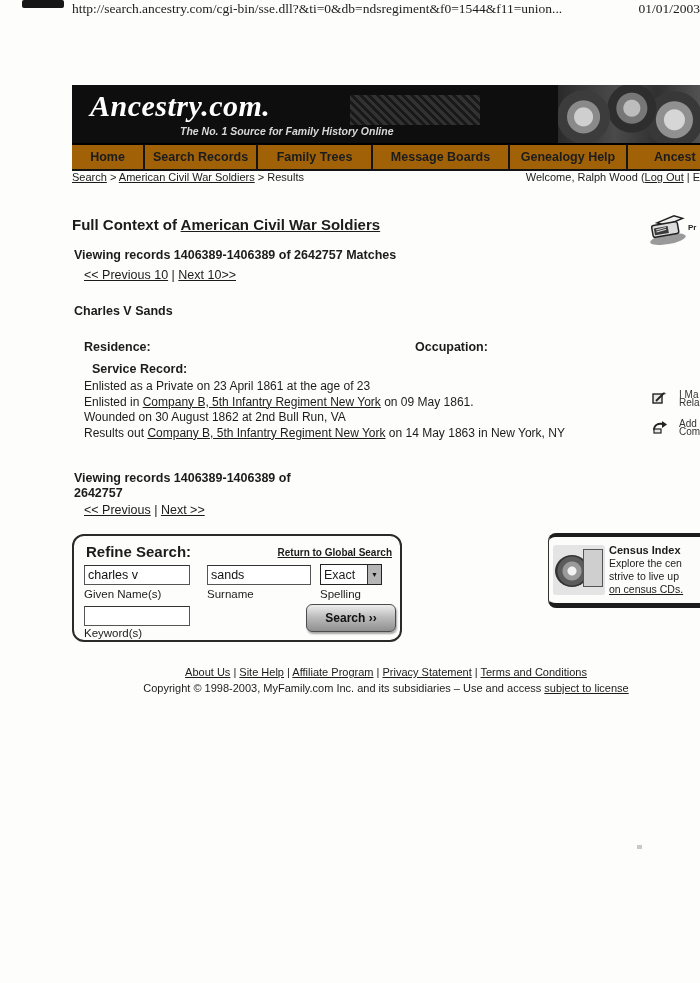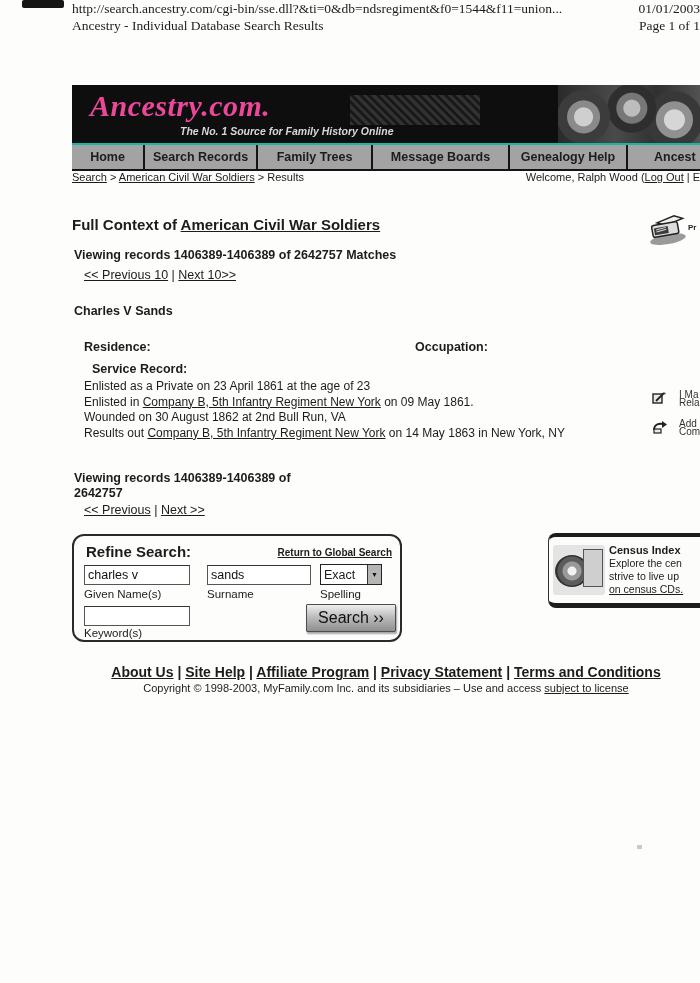--- a/index.html
+++ b/index.html
@@ -9,33 +9,33 @@
   .nowrap{white-space:nowrap;}
   a, .link{color:#1c1c1c;text-decoration:underline;cursor:pointer;}
   
   .print-header{position:absolute;left:72px;top:0;right:0;font-size:13.5px;line-height:17px;}
   .ph-row{display:flex;justify-content:space-between;}
   .scan-blob{position:absolute;left:22px;top:0;width:42px;height:8px;background:#161616;border-radius:2px;}
   .scan-speck{position:absolute;background:#c9c9c9;}
   
   .banner{position:absolute;left:72px;top:85px;right:0;height:58px;background:#0e0e0e;overflow:hidden;}
   .banner-logo{position:absolute;left:18px;top:4px;font-family:"Liberation Serif",serif;
-               font-style:italic;font-weight:bold;font-size:30px;color:#ec4899;letter-spacing:.5px;}
+               font-style:italic;font-weight:bold;font-size:30px;color:#ffffff;letter-spacing:.5px;}
   .banner-tag{position:absolute;left:108px;top:40px;font-size:10.5px;font-weight:bold;font-style:italic;color:#d8d8d8;}
   .banner-patch{position:absolute;left:278px;top:10px;width:130px;height:30px;
                 background:repeating-linear-gradient(45deg,#3a3a3a 0 3px,#1b1b1b 3px 6px);opacity:.8;}
   .banner-photos{position:absolute;right:0;top:0;width:142px;height:100%;
      background:
        radial-gradient(circle at 18% 55%, #cfcfcf 0 9px, #8a8a8a 10px 16px, #3c3c3c 17px 26px, transparent 27px),
        radial-gradient(circle at 52% 40%, #bdbdbd 0 8px, #777 9px 15px, #2e2e2e 16px 24px, transparent 25px),
        radial-gradient(circle at 82% 60%, #d6d6d6 0 10px, #909090 11px 18px, #383838 19px 28px, transparent 29px),
        linear-gradient(90deg,#2a2a2a,#4a4a4a 40%,#303030 70%,#525252);}
   
   .navbar{position:absolute;left:72px;top:143px;right:0;height:24px;display:flex;
-          border-top:2px solid #14b8a6;border-bottom:2px solid #141414;background:#a3a3a3;}
+          border-top:2px solid #000000;border-bottom:2px solid #141414;background:#a16207;}
   .nav-item{border-right:2px solid #141414;display:flex;align-items:center;justify-content:center;
             font-size:12.5px;font-weight:bold;cursor:pointer;white-space:nowrap;}
   .nav-item:nth-child(1){width:71px;}
   .nav-item:nth-child(2){width:111px;}
   .nav-item:nth-child(3){width:113px;}
   .nav-item:nth-child(4){width:135px;}
   .nav-item:nth-child(5){width:116px;}
   .nav-item:nth-child(6){flex:1;justify-content:flex-start;padding-left:26px;border-right:none;}
   
   .crumb-row{position:absolute;left:72px;right:0;top:171px;display:flex;justify-content:space-between;
@@ -69,56 +69,52 @@
   .fake-select{position:absolute;left:246px;top:28px;width:60px;height:19px;border:1.5px solid #222;
                background:#fff;display:flex;align-items:center;cursor:pointer;}
   .fake-select .val{flex:1;font-size:12.5px;padding-left:3px;}
   .fake-select .arrow{width:13px;height:100%;background:#b5b5b5;border-left:1px solid #333;
                       display:flex;align-items:center;justify-content:center;font-size:7px;color:#111;}
   .flabel{position:absolute;font-size:11.5px;}
   .l-given{left:10px;top:52px;}
   .l-surname{left:133px;top:52px;}
   .l-spelling{left:246px;top:52px;}
   .l-keyword{left:10px;top:91px;}
-  .search-btn{position:absolute;left:232px;top:68px;width:88px;height:26px;border-radius:1px;
+  .search-btn{position:absolute;left:232px;top:68px;width:88px;height:26px;border-radius:6px;
               border:1px solid #4c4c4c;background:linear-gradient(#efefef,#bdbdbd 45%,#8f8f8f);
               box-shadow:1px 2px 2px rgba(0,0,0,.35);display:flex;align-items:center;justify-content:center;
-              font-size:16px;font-weight:normal;color:#101010;cursor:pointer;}
+              font-size:12px;font-weight:bold;color:#101010;cursor:pointer;}
   
   .promo{position:absolute;left:548px;top:533px;width:168px;height:66px;
          border:1px solid #333;border-top:4px solid #1d1d1d;border-bottom:5px solid #1d1d1d;
          border-radius:8px 0 0 8px;background:#fcfcfb;display:flex;align-items:center;}
   .promo-img{width:52px;height:50px;margin:2px 4px 2px 4px;background:#e4e4e4;position:relative;overflow:hidden;border-radius:3px;}
   .promo-img .cd{position:absolute;left:2px;top:10px;width:34px;height:32px;border-radius:50%;
                  background:radial-gradient(circle at 50% 50%, #f2f2f2 0 4px, #9a9a9a 5px 9px, #5c5c5c 10px 14px, #333 15px);}
   .promo-img .case{position:absolute;right:2px;top:4px;width:18px;height:36px;background:#cfcfcf;border:1px solid #555;}
   .promo-text{font-size:10.5px;line-height:13px;}
   .promo-text .t{font-weight:bold;font-size:11px;}
   
   .footer{position:absolute;left:72px;right:0;top:664px;text-align:center;font-size:11px;line-height:16px;}
-  .foot-links{font-weight:bold;font-size:14px;}
+  .foot-links{font-weight:normal;font-size:11px;}
   
   .icon-svg{display:block;}
 </style>
 </head>
 <body>
 
 <div class="page">
 
   <div class="scan-blob"></div>
   <div class="scan-speck" style="left:637px;top:845px;width:5px;height:4px;"></div>
 
   <div class="print-header serif">
     <div class="ph-row">
       <span class="nowrap">http://search.ancestry.com/cgi-bin/sse.dll?&amp;ti=0&amp;db=ndsregiment&amp;f0=1544&amp;f11=union...</span>
       <span class="nowrap" style="padding-left:8px;">01/01/2003</span>
-    </div>
-    <div class="ph-row">
-      <span>Ancestry - Individual Database Search Results</span>
-      <span>Page 1 of 1</span>
     </div>
   </div>
 
   <div class="banner">
     <div class="banner-patch"></div>
     <div class="banner-photos"></div>
     <div class="banner-logo">Ancestry.com.</div>
     <div class="banner-tag">The No. 1 Source for Family History Online</div>
   </div>
 

